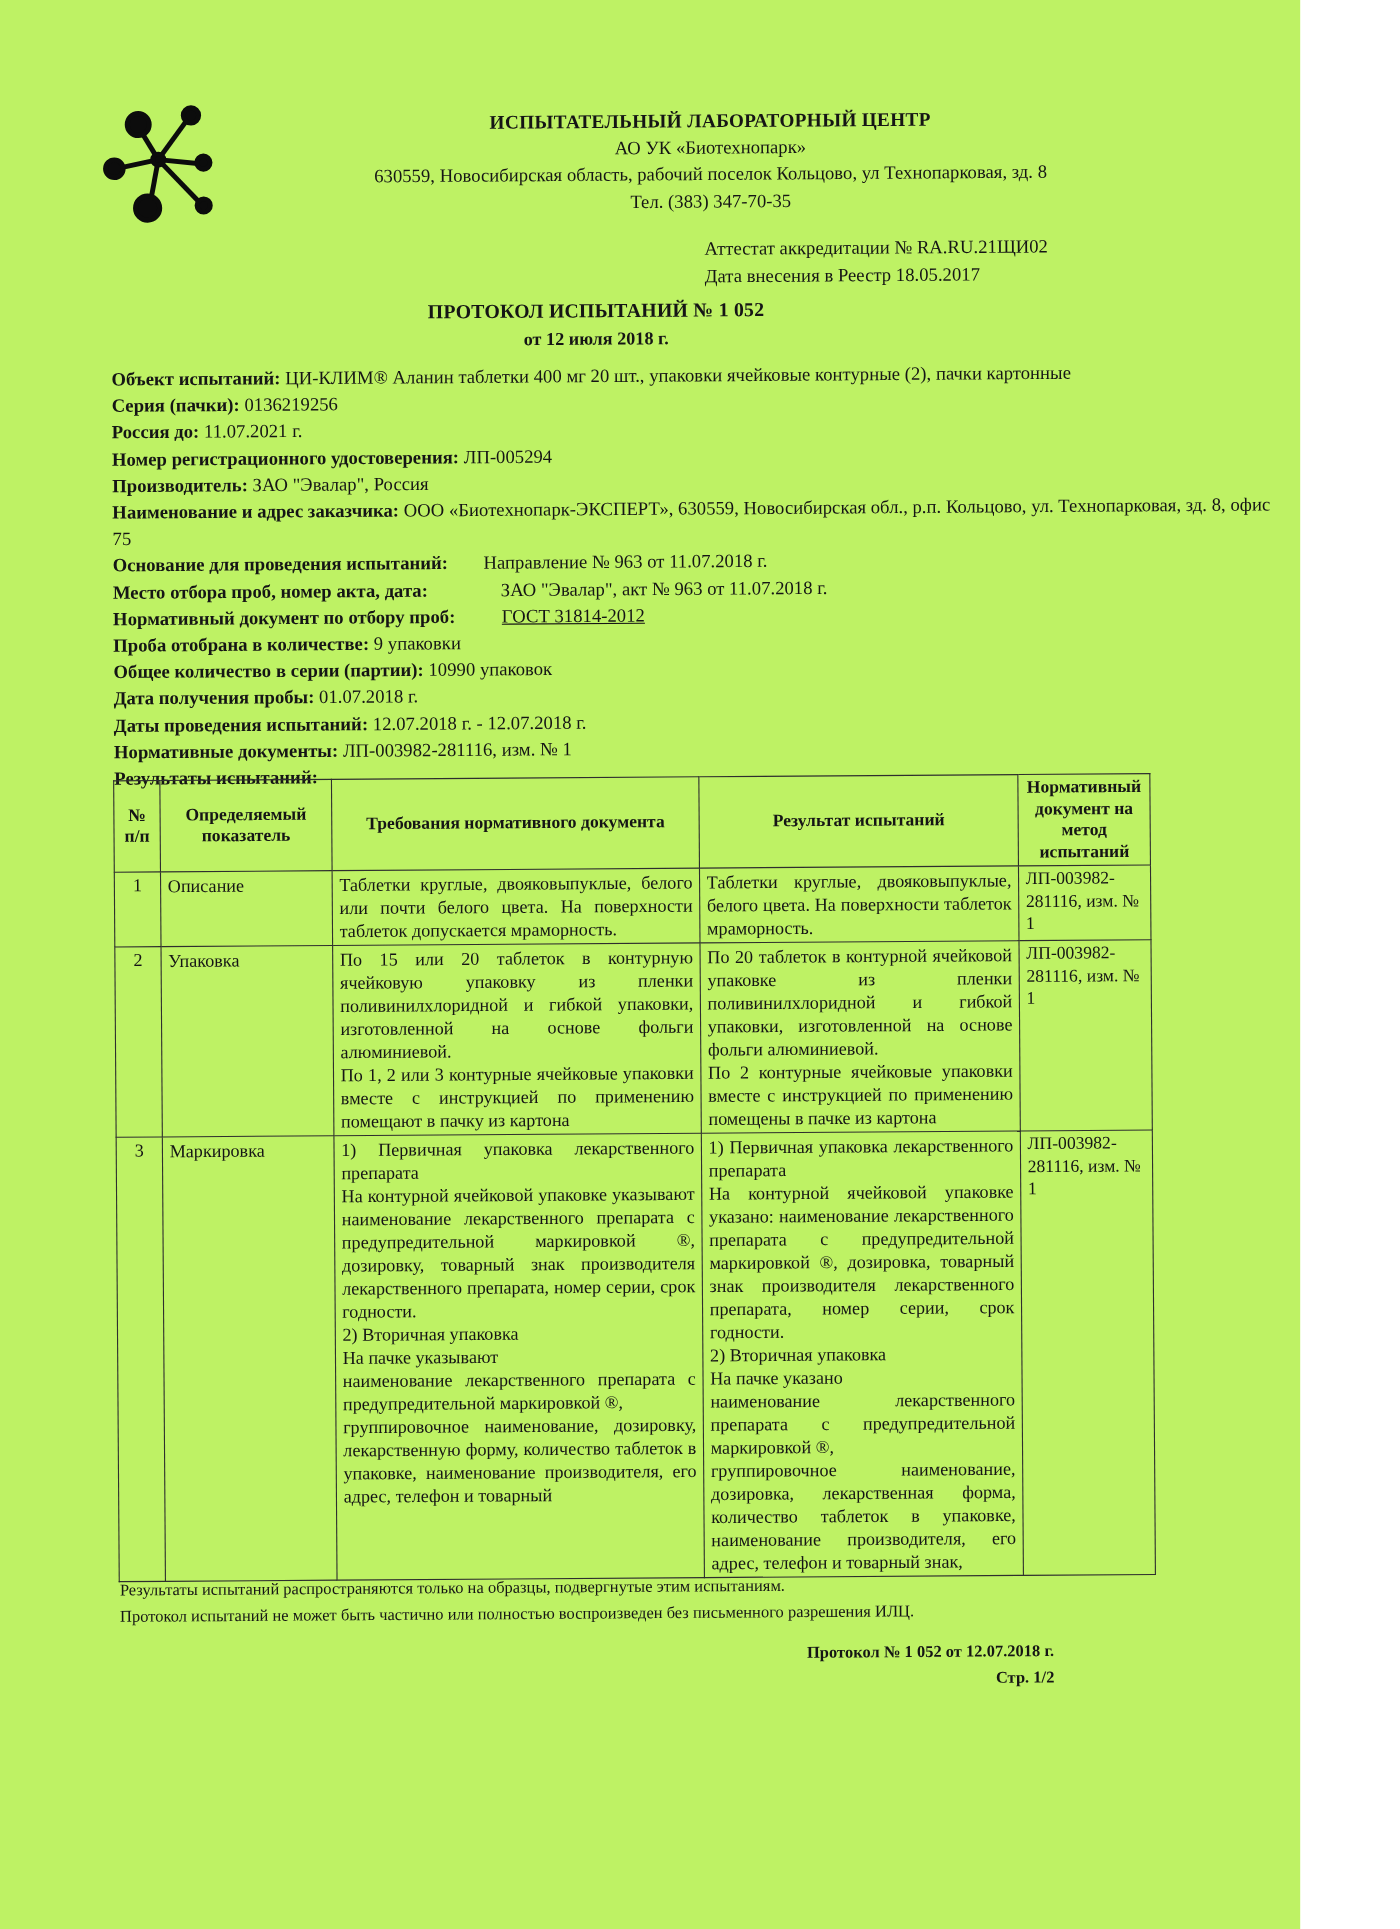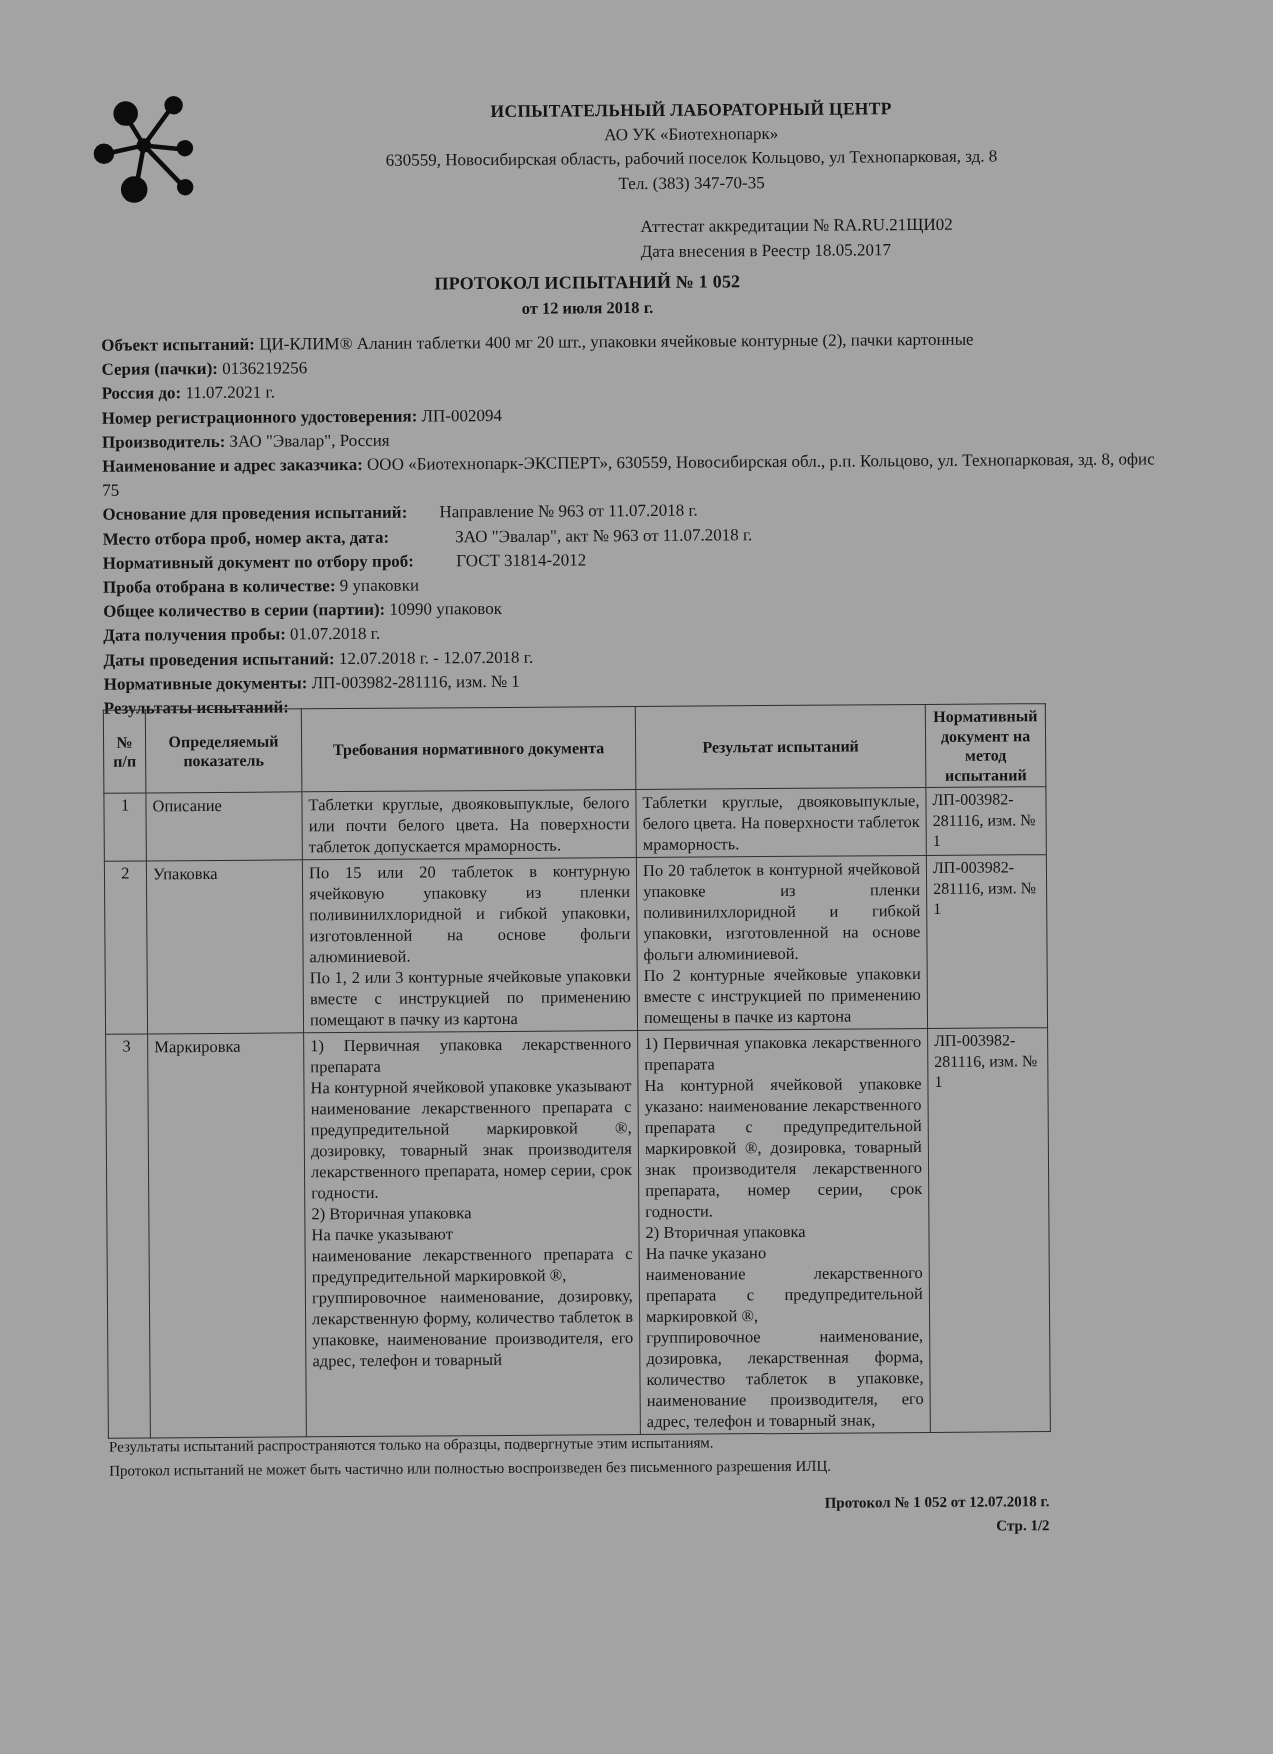--- a/index.html
+++ b/index.html
@@ -1,40 +1,40 @@
 <!DOCTYPE html>
 <html><head>
 <meta charset="utf-8">
 <style>
   * { margin:0; padding:0; box-sizing:border-box; }
   html,body { background:#ffffff; }
   .page {
-    position:relative; width:1273px; height:1754px;
-    background:#a3a3a3; overflow:hidden;
+    position:relative; width:1182px; height:1754px;
+    background:#bef264; overflow:hidden;
     font-family:"Liberation Serif","DejaVu Serif",serif;
     color:#151515;
   }
   .inner { position:absolute; inset:0; transform:rotate(-0.4deg); transform-origin:50% 50%; }
 
   .logo { position:absolute; left:95px; top:90px; width:122px; height:114px; }
 
   .org-header { position:absolute; top:98px; left:190px; right:70px; text-align:center; font-size:17px; line-height:24.5px; }
   .org-title { font-weight:bold; font-size:17.5px; letter-spacing:0.3px; }
 
   .accred { position:absolute; left:645px; top:214px; font-size:17px; line-height:25px; }
 
   .title-block { position:absolute; top:272px; left:0; right:90px; text-align:center; font-weight:bold; }
   .title-main { font-size:18px; letter-spacing:0.2px; }
   .title-date { font-size:16.5px; margin-top:5px; }
 
   .fields { position:absolute; top:330px; left:105px; width:1068px; font-size:17px; line-height:24.2px; }
   .field b { font-weight:bold; }
   .field .g1 { margin-left:28px; }
   .field .g2 { margin-left:62px; }
-  .field .g3 { margin-left:38px; }
+  .field .g3 { margin-left:38px;text-decoration:underline; }
 
   table.results-table {
     position:absolute; top:706px; left:104px; width:942px;
     border-collapse:collapse; table-layout:fixed; font-size:16.5px;
   }
   .results-table td, .results-table th {
     border:1.5px solid #2e2e2e; vertical-align:top; padding:2px 6px;
   }
   .results-table th {
     font-weight:bold; text-align:center; vertical-align:middle;
@@ -91,21 +91,21 @@
 
     <div class="title-block">
       <div class="title-main">ПРОТОКОЛ ИСПЫТАНИЙ № 1 052</div>
       <div class="title-date">от 12 июля 2018 г.</div>
     </div>
 
     <div class="fields">
       <div class="field"><b>Объект испытаний:</b> <span>ЦИ-КЛИМ® Аланин таблетки 400 мг 20 шт., упаковки ячейковые контурные (2), пачки картонные</span></div>
       <div class="field"><b>Серия (пачки):</b> <span>0136219256</span></div>
       <div class="field"><b>Россия до:</b> <span>11.07.2021 г.</span></div>
-      <div class="field"><b>Номер регистрационного удостоверения:</b> <span>ЛП-002094</span></div>
+      <div class="field"><b>Номер регистрационного удостоверения:</b> <span>ЛП-005294</span></div>
       <div class="field"><b>Производитель:</b> <span>ЗАО "Эвалар", Россия</span></div>
       <div class="field"><b>Наименование и адрес заказчика:</b> <span>ООО «Биотехнопарк-ЭКСПЕРТ», 630559, Новосибирская обл., р.п. Кольцово, ул. Технопарковая, зд. 8, офис 75</span></div>
       <div class="field"><b>Основание для проведения испытаний:</b> <span class="g1">Направление № 963 от 11.07.2018 г.</span></div>
       <div class="field"><b>Место отбора проб, номер акта, дата:</b> <span class="g2">ЗАО "Эвалар", акт № 963 от 11.07.2018 г.</span></div>
       <div class="field"><b>Нормативный документ по отбору проб:</b> <span class="g3">ГОСТ 31814-2012</span></div>
       <div class="field"><b>Проба отобрана в количестве:</b> <span>9 упаковки</span></div>
       <div class="field"><b>Общее количество в серии (партии):</b> <span>10990 упаковок</span></div>
       <div class="field"><b>Дата получения пробы:</b> <span>01.07.2018 г.</span></div>
       <div class="field"><b>Даты проведения испытаний:</b> <span>12.07.2018 г. - 12.07.2018 г.</span></div>
       <div class="field"><b>Нормативные документы:</b> <span>ЛП-003982-281116, изм. № 1</span></div>

